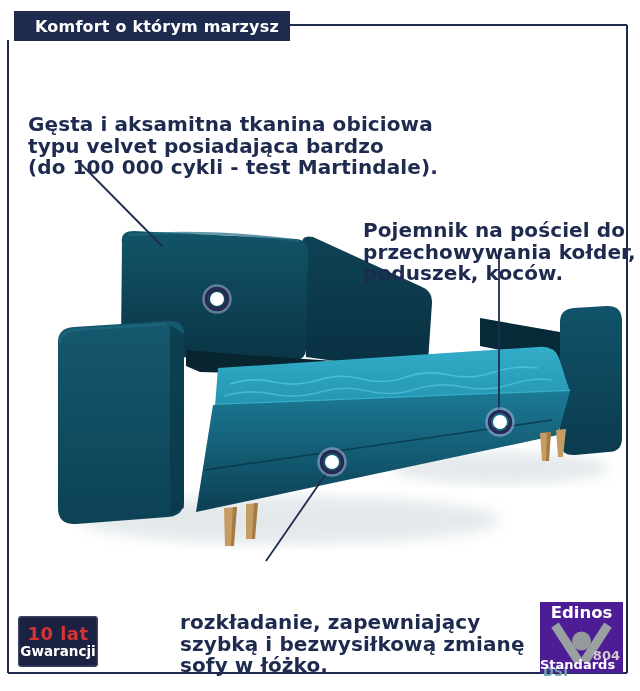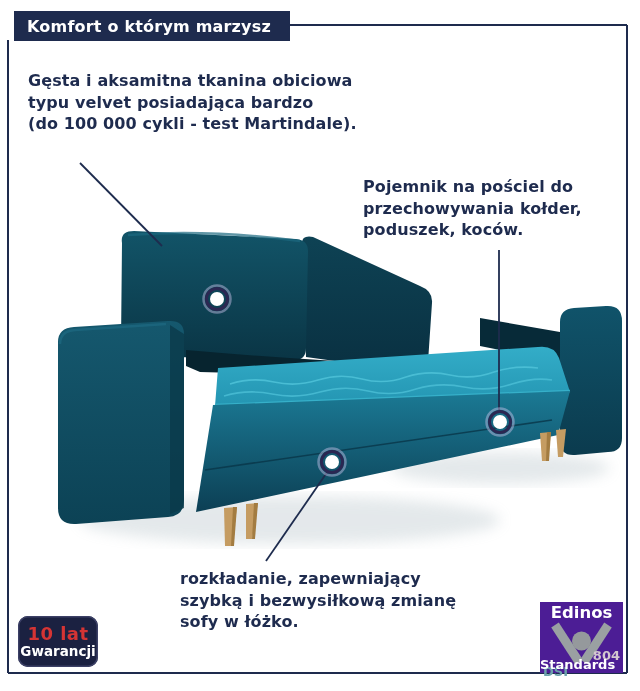--- a/index.html
+++ b/index.html
@@ -2,32 +2,32 @@
 <html><head>
 <meta charset="utf-8">
 <style>
   html,body{margin:0;padding:0;background:#ffffff;}
   #stage{position:relative;width:640px;height:691px;background:#ffffff;overflow:hidden;
          font-family:"DejaVu Sans","Liberation Sans",sans-serif;}
   svg.layer{position:absolute;left:0;top:0;width:640px;height:691px;}
 
   .header-bar{position:absolute;left:14px;top:11px;width:276px;height:30px;background:#1e2b4e;
               display:flex;align-items:center;z-index:4;}
-  .header-bar span{color:#ffffff;font-weight:bold;font-size:16px;padding-left:13px;letter-spacing:.2px;}
+  .header-bar span{color:#ffffff;font-weight:bold;font-size:16px;padding-left:13px;letter-spacing:.2px;margin-left:8px;}
 
   .brand{position:absolute;left:440px;top:28px;width:185px;height:84px;z-index:4;}
   .brand-name{position:absolute;left:86px;top:16px;font-family:"Liberation Sans",sans-serif;
               font-weight:bold;font-size:46px;line-height:46px;color:#151515;letter-spacing:2px;
               transform:scaleX(.6);transform-origin:left top;}
 
-  .ann{position:absolute;color:#1e2b4e;font-weight:bold;font-size:16px;line-height:21.5px;
-       letter-spacing:.1px;z-index:3;white-space:nowrap;}
+  .ann{position:absolute;color:#1e2b4e;font-weight:bold;font-size:20px;line-height:21.5px;
+       letter-spacing:.1px;z-index:3;white-space:nowrap;margin-top:44px;}
 
   .badge-warranty{position:absolute;left:18px;top:616px;width:80px;height:51px;background:#1b2141;
-                  border-radius:10px;box-shadow:inset 0 0 0 1.5px #3c4066;display:flex;flex-direction:column;
+                  border-radius:4px;box-shadow:inset 0 0 0 1.5px #3c4066;display:flex;flex-direction:column;
                   align-items:center;justify-content:center;z-index:4;}
   .badge-warranty .l1{color:#d63434;font-weight:bold;font-size:18px;line-height:20px;letter-spacing:.5px;}
   .badge-warranty .l2{color:#ffffff;font-weight:bold;font-size:13.5px;line-height:15px;text-align:right;}
 
   .badge-edinos{position:absolute;left:540px;top:602px;width:83px;height:71px;background:#4c1d95;z-index:4;}
   .badge-edinos .etop{position:absolute;top:1px;left:0;width:100%;text-align:center;color:#fff;
                       font-weight:bold;font-size:16.5px;}
   .badge-edinos .edsi{position:absolute;left:3px;top:46px;color:#6ca2ab;font-weight:bold;font-size:13px;margin-top:16px;}
   .badge-edinos .e804{position:absolute;right:3px;top:46px;color:#d3c7d0;font-weight:bold;font-size:13px;}
   .badge-edinos .estd{position:absolute;bottom:1px;left:0;width:100%;text-align:left;color:#fff;

